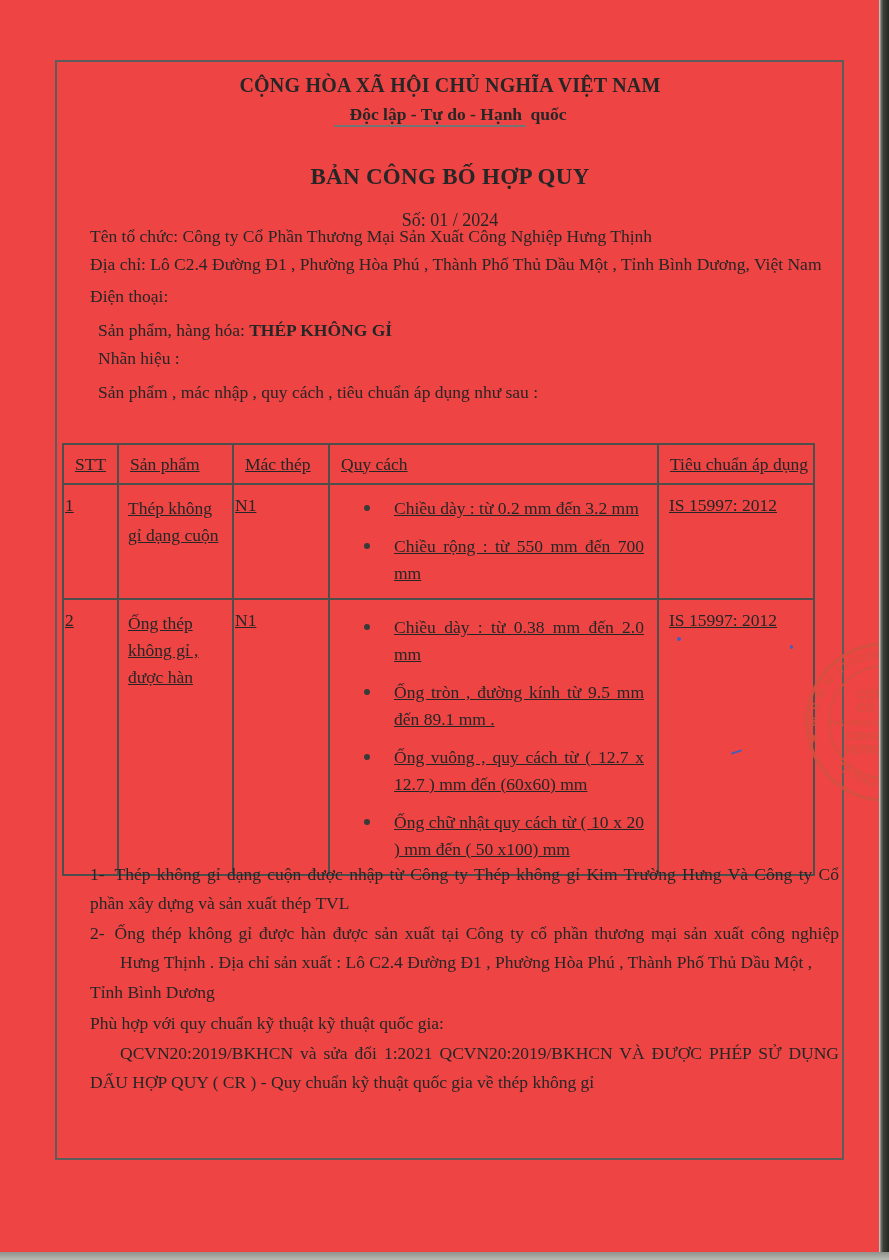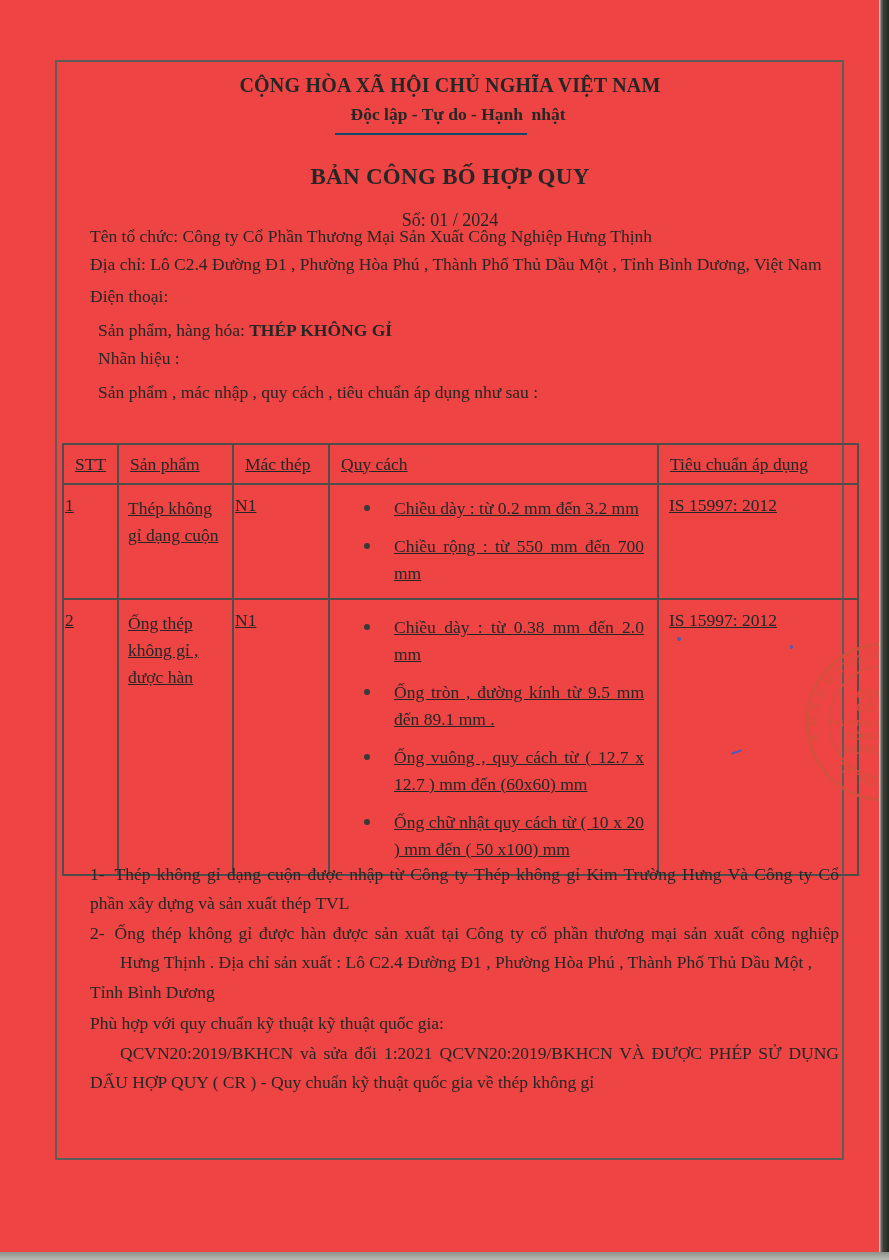--- a/index.html
+++ b/index.html
@@ -16,36 +16,36 @@
     background:linear-gradient(to left,#23271f 0%,#3a3e36 55%,#6a6e66 78%,#d9d9d2 100%);z-index:9;}
   .scan-band-bottom{position:absolute;left:0;bottom:0;width:100%;height:8px;
     background:linear-gradient(to bottom,#8f938c,#b7bbb3);z-index:9;}
   
   .doc-border{position:absolute;left:55px;top:60px;width:789px;height:1100px;
     border:2px solid #5c5c5a;box-sizing:border-box;z-index:1;}
   
   .header-block{position:absolute;left:55px;top:74px;width:790px;text-align:center;z-index:2;}
   .republic{font-size:20px;font-weight:bold;letter-spacing:.2px;}
   .motto{font-size:17.5px;font-weight:bold;margin-top:7px;}
-  .motto-underline{border-bottom:2px solid #0c4a6e;padding:0 4px 9px 16px;}
+  .motto-underline{border-bottom:2px solid #737373;padding:0 4px 1px 16px;}
   .doc-title{font-size:23px;font-weight:bold;margin-top:39px;letter-spacing:.3px;}
   .doc-number{font-size:18px;margin-top:20px;}
   
   .info-block{position:absolute;left:90px;top:222px;width:750px;font-size:17.5px;line-height:28px;z-index:2;}
   .info-line{margin:0;}
   .pad8{padding-left:8px;}
   .mt4{margin-top:4px;} .mt6{margin-top:6px;}
   .bold{font-weight:bold;}
   
   table.spec{position:absolute;left:62px;top:443px;border-collapse:collapse;z-index:2;
     font-size:17.5px;table-layout:fixed;}
   table.spec th,table.spec td{border:2px solid #4e4e4c;vertical-align:top;
     font-weight:normal;text-align:left;box-sizing:border-box;text-decoration:underline;}
   th.c-stt{width:55px;} th.c-sp{width:115px;} th.c-mac{width:96px;}
-  th.c-qc{width:329px;} th.c-tc{width:200px;}
+  th.c-qc{width:329px;} th.c-tc{width:156px;}
   tr.head th{height:40px;vertical-align:middle;padding:0 0 0 11px;}
   tr.head th.c-stt{text-align:center;padding:0;}
   td.stt{text-align:center;padding-top:10px;}
   td.sp{padding:10px 9px 0 9px;text-align:justify;line-height:27px;}
   td.mac{text-align:center;padding-top:10px;}
   td.qc{padding:10px 13px 0 34px;}
   td.tc{padding:10px 6px 0 10px;border-radius:9px;}
   tr.r1{height:100px;} tr.r2{height:230px;}
   tr.r2 td.qc{padding-top:14px;}
   .spec-item{display:flex;margin-bottom:11px;line-height:27px;}
@@ -69,21 +69,21 @@
 </style>
 </head>
 <body>
 
 <div class="page">
 
   <div class="doc-border"></div>
 
   <div class="header-block">
     <div class="republic">CỘNG HÒA XÃ HỘI CHỦ NGHĨA VIỆT NAM</div>
-    <div class="motto"><span class="motto-underline">Độc lập - Tự do - Hạnh</span><span> nhật</span></div>
+    <div class="motto"><span class="motto-underline">Độc lập - Tự do - Hạnh</span><span> quốc</span></div>
     <div class="doc-title">BẢN CÔNG BỐ HỢP QUY</div>
     <div class="doc-number">Số: 01 / 2024</div>
   </div>
 
   <div class="info-block">
     <p class="info-line">Tên tổ chức: Công ty Cổ Phần Thương Mại Sản Xuất Công Nghiệp Hưng Thịnh</p>
     <p class="info-line">Địa chỉ: Lô C2.4 Đường Đ1 , Phường Hòa Phú , Thành Phố Thủ Dầu Một , Tỉnh Bình Dương, Việt Nam</p>
     <p class="info-line mt4">Điện thoại:</p>
     <p class="info-line mt6 pad8"><span>Sản phẩm, hàng hóa: </span><span class="bold">THÉP KHÔNG GỈ</span></p>
     <p class="info-line pad8">Nhãn hiệu :</p>

